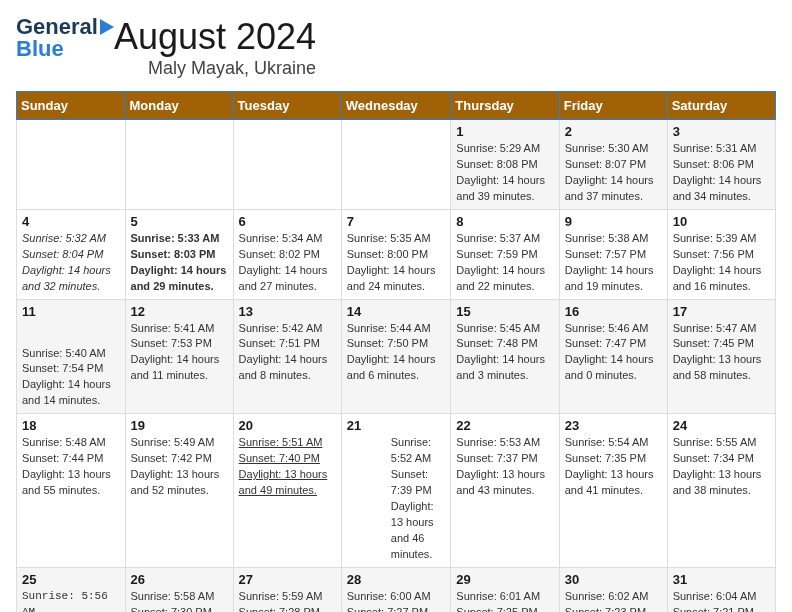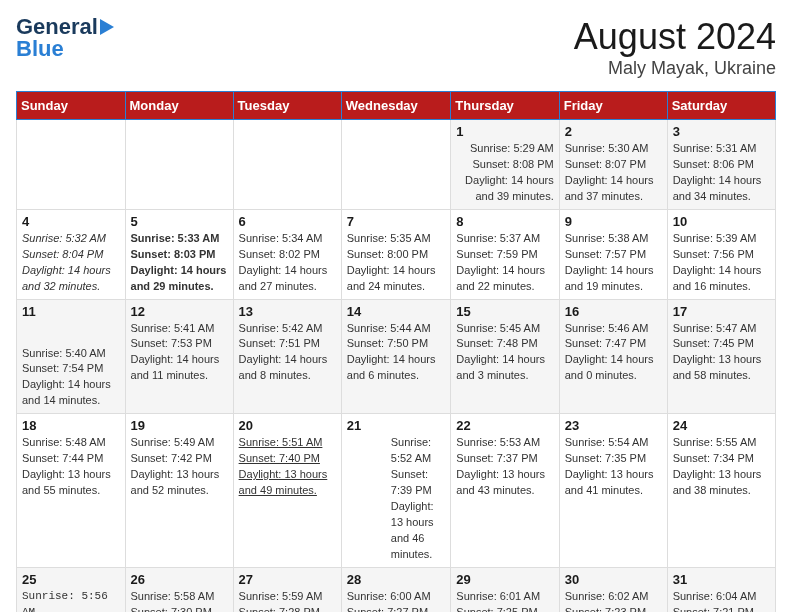--- a/index.html
+++ b/index.html
@@ -5,24 +5,22 @@
     * { box-sizing: border-box; margin: 0; padding: 0; }
     body {
       font-family: Arial, sans-serif;
       background: #fff;
       width: 792px;
       min-height: 612px;
       padding: 16px;
     }
     .header {
       display: flex;
-      justify-content: space-between;
       align-items: flex-start;
       margin-bottom: 12px;
-      gap: 16px;
     }
     .logo {
       display: flex;
       flex-direction: column;
       align-items: flex-start;
     }
     .logo-text {
       font-size: 22px;
       font-weight: bold;
       color: #1a3a5c;
@@ -49,21 +47,21 @@
     .title-block h2 {
       font-size: 18px;
       font-weight: normal;
       color: #444;
     }
     table {
       width: 100%;
       border-collapse: collapse;
     }
     thead th {
-      background: #b91c1c;
+      background: #a16207;
       color: #fff;
       font-size: 13px;
       font-weight: bold;
       padding: 6px 4px;
       text-align: left;
       border: 1px solid #2a7fd4;
     }
     tbody td {
       vertical-align: top;
       font-size: 11px;
@@ -122,21 +120,21 @@
       </tr>
   </thead>
   <tbody>
   <tr>
         <td class="empty-cell"></td>
         <td class="empty-cell"></td>
         <td class="empty-cell"></td>
         <td class="empty-cell"></td>
         <td>
           <span class="day-num">1</span>
-          <div class="day-info" style="white-space: pre-line; text-align: right;">Sunrise: 5:29 AM
+          <div class="day-info" style="white-space: pre-line;">Sunrise: 5:29 AM
 Sunset: 8:08 PM
 Daylight: 14 hours and 39 minutes.</div>
         </td>
         <td>
           <span class="day-num">2</span>
           <div class="day-info" style="white-space: pre-line;">Sunrise: 5:30 AM
 Sunset: 8:07 PM
 Daylight: 14 hours and 37 minutes.</div>
         </td>
         <td>

